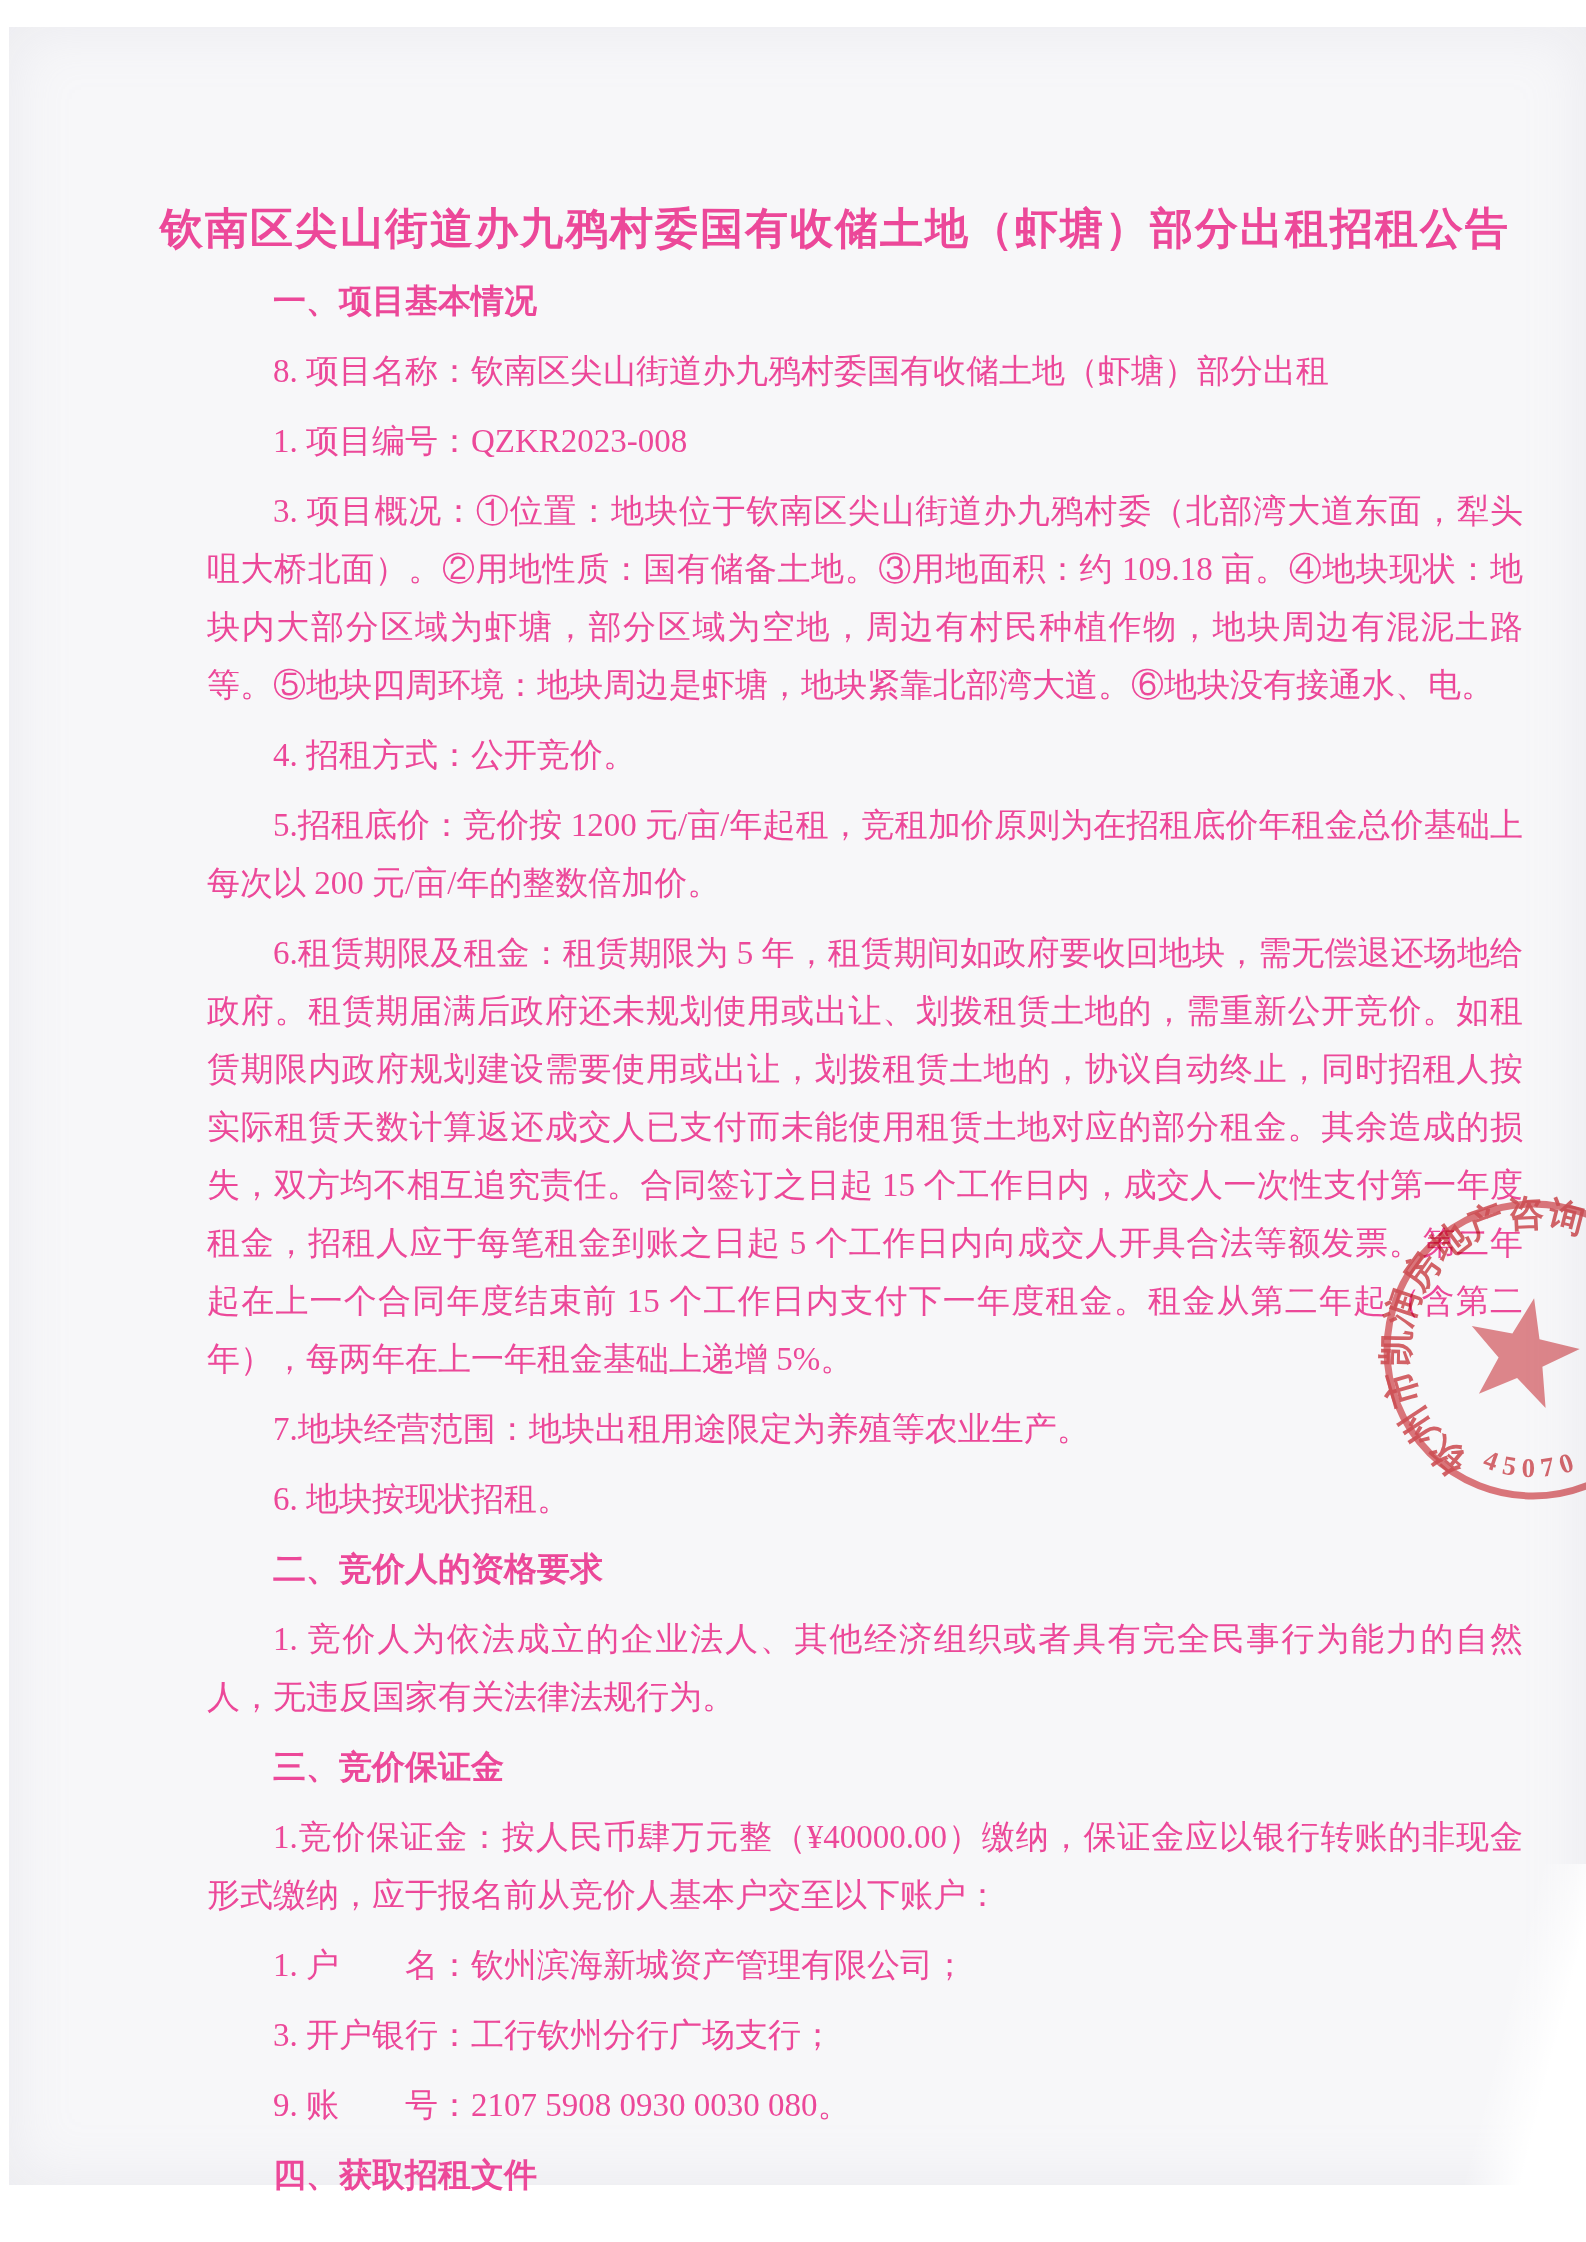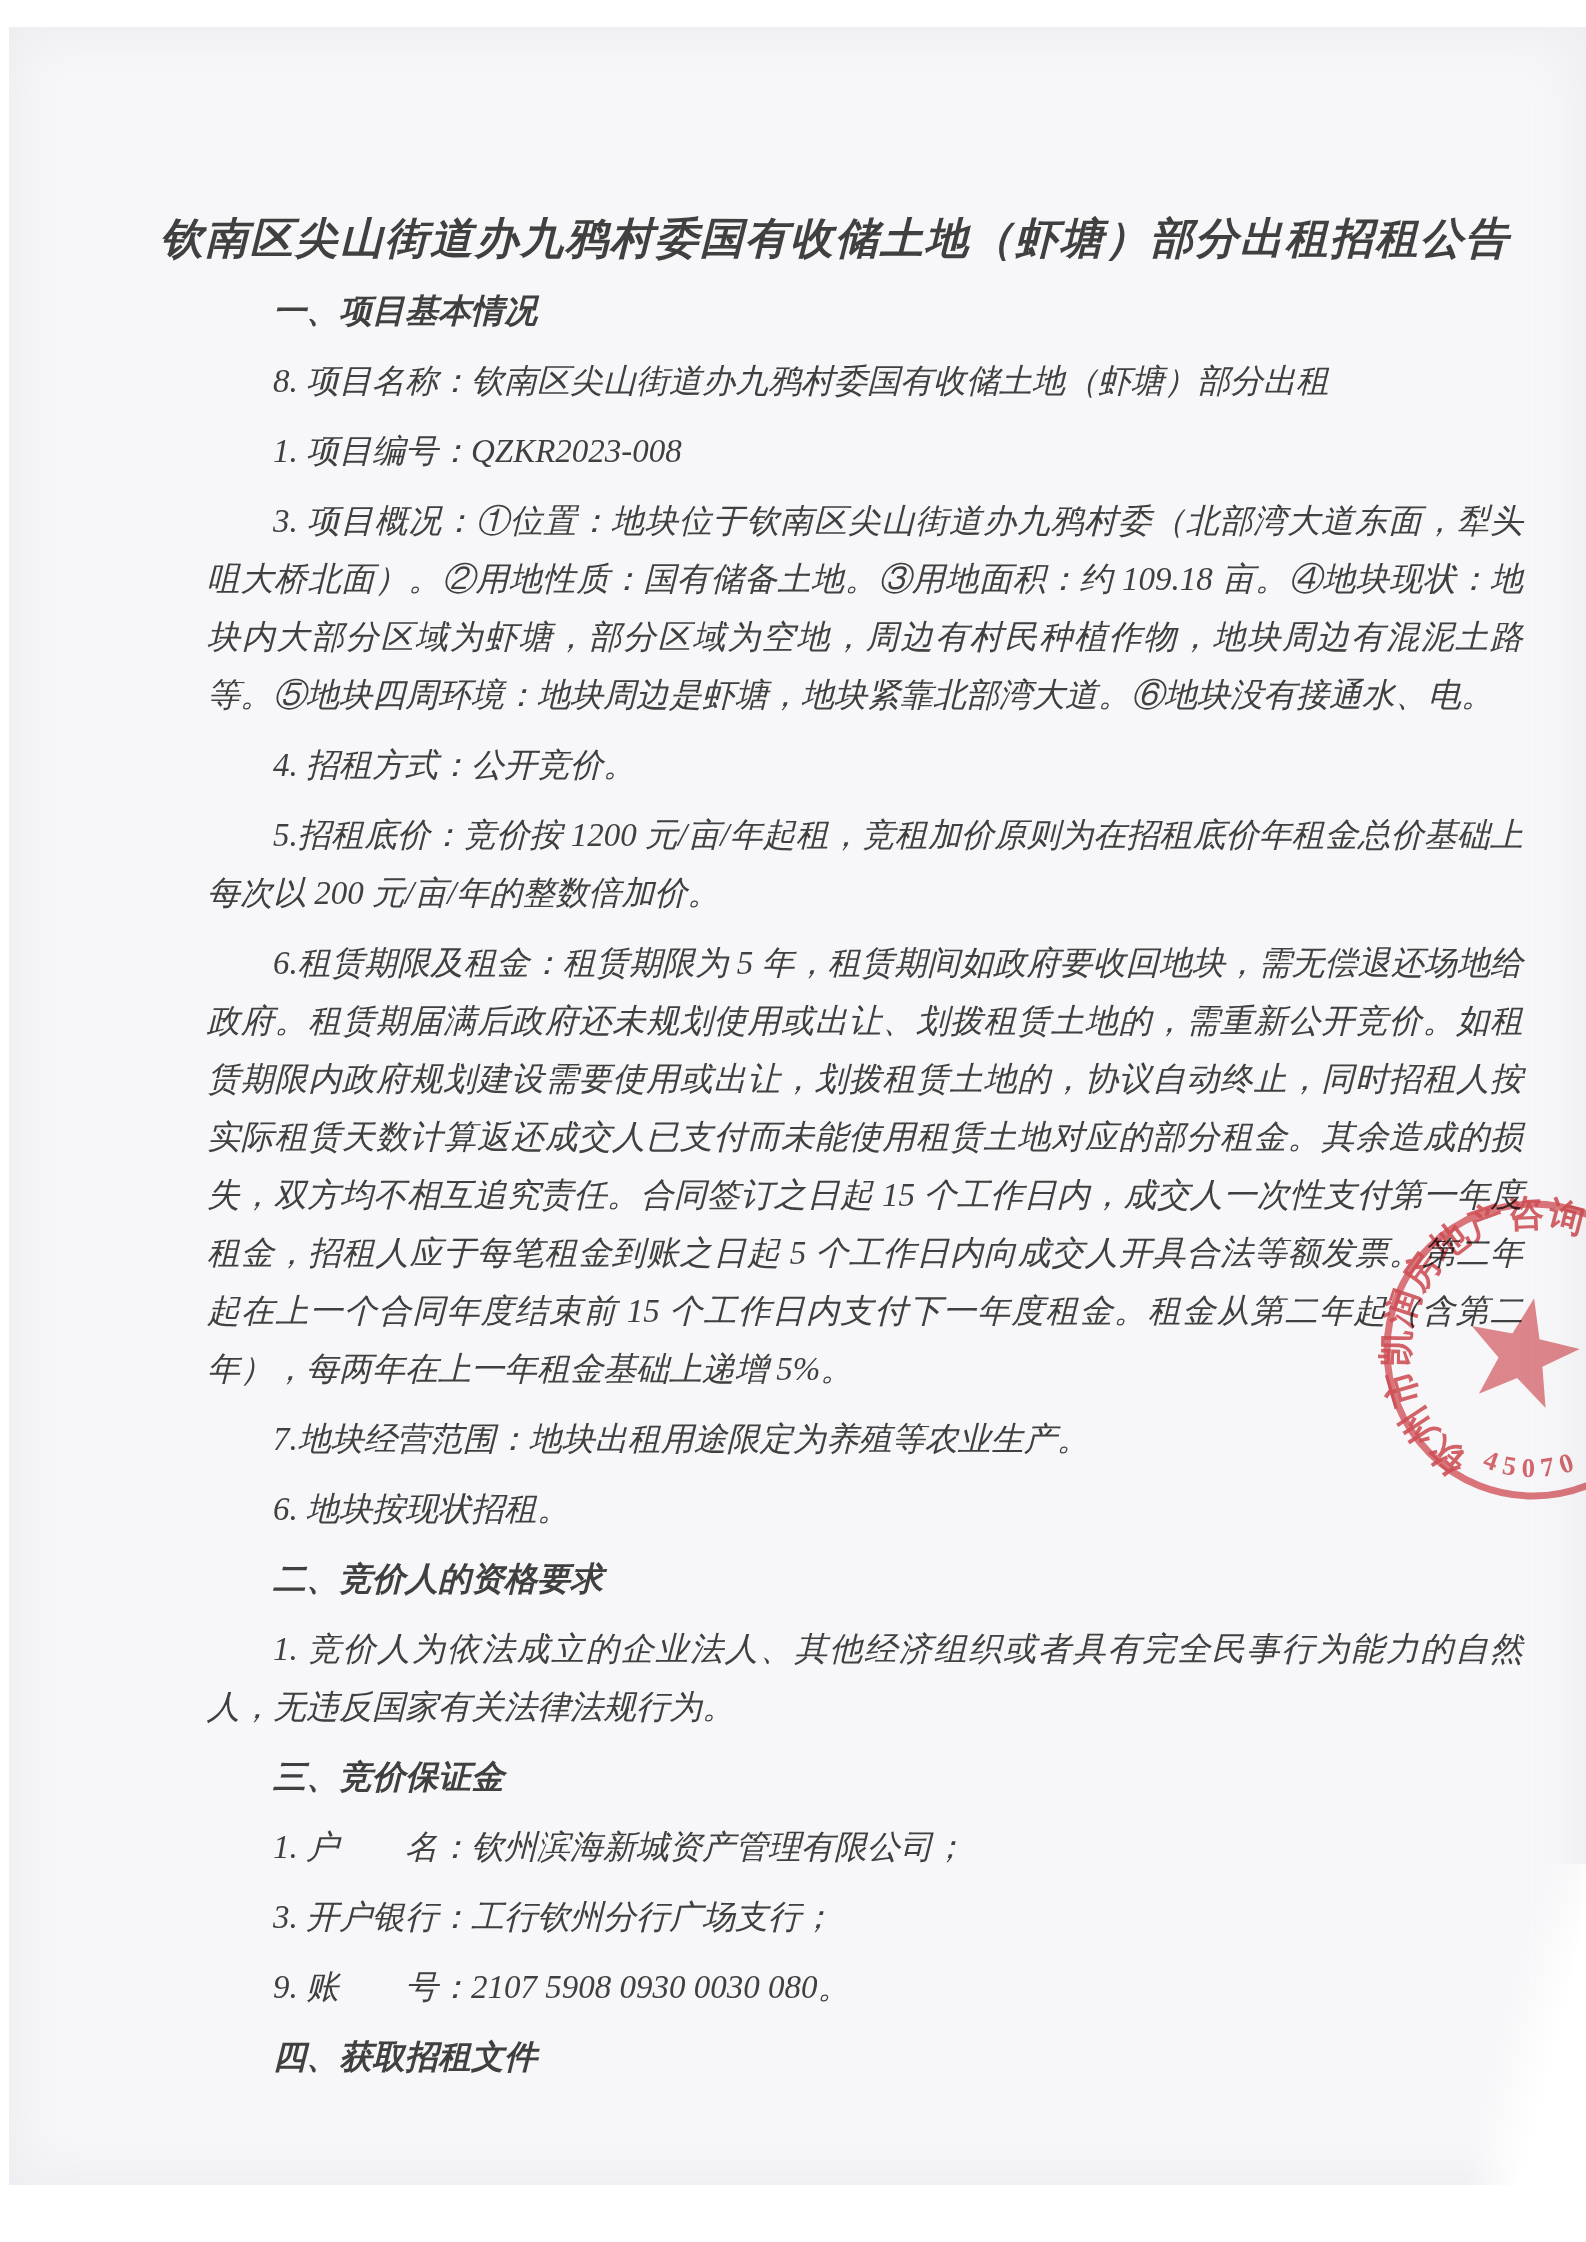--- a/index.html
+++ b/index.html
@@ -20,24 +20,23 @@
   }
   .corner-lift{
     position:absolute;
     right:0; bottom:48px;
     width:160px; height:330px;
     background:linear-gradient(104deg, rgba(255,255,255,0) 48%, #ffffff 72%);
     pointer-events:none;
   }
   .content {
     position:absolute;
-    left:195px; top:208px;
+    left:195px; top:198px;
     width:1340px;
-    color:#404040;
-    font-style:italic;
+    color:#ec4899;
   }
   .doc-title {
     font-size:43px;
     font-weight:700;
     line-height:62px;
     margin:0 0 0 -90px;
     width:1460px;
     text-align:center;
     letter-spacing:2px;
     white-space:nowrap;
@@ -71,20 +70,21 @@
       <p>1. 项目编号：QZKR2023-008</p>
       <p>3. 项目概况：①位置：地块位于钦南区尖山街道办九鸦村委（北部湾大道东面，犁头咀大桥北面）。②用地性质：国有储备土地。③用地面积：约 109.18 亩。④地块现状：地块内大部分区域为虾塘，部分区域为空地，周边有村民种植作物，地块周边有混泥土路等。⑤地块四周环境：地块周边是虾塘，地块紧靠北部湾大道。⑥地块没有接通水、电。</p>
       <p>4. 招租方式：公开竞价。</p>
       <p>5.招租底价：竞价按 1200 元/亩/年起租，竞租加价原则为在招租底价年租金总价基础上每次以 200 元/亩/年的整数倍加价。</p>
       <p>6.租赁期限及租金：租赁期限为 5 年，租赁期间如政府要收回地块，需无偿退还场地给政府。租赁期届满后政府还未规划使用或出让、划拨租赁土地的，需重新公开竞价。如租赁期限内政府规划建设需要使用或出让，划拨租赁土地的，协议自动终止，同时招租人按实际租赁天数计算返还成交人已支付而未能使用租赁土地对应的部分租金。其余造成的损失，双方均不相互追究责任。合同签订之日起 15 个工作日内，成交人一次性支付第一年度租金，招租人应于每笔租金到账之日起 5 个工作日内向成交人开具合法等额发票。第二年起在上一个合同年度结束前 15 个工作日内支付下一年度租金。租金从第二年起（含第二年），每两年在上一年租金基础上递增 5%。</p>
       <p>7.地块经营范围：地块出租用途限定为养殖等农业生产。</p>
       <p>6. 地块按现状招租。</p>
       <p class="heading">二、竞价人的资格要求</p>
       <p>1. 竞价人为依法成立的企业法人、其他经济组织或者具有完全民事行为能力的自然人，无违反国家有关法律法规行为。</p>
       <p class="heading">三、竞价保证金</p>
+      <p>1.竞价保证金：按人民币肆万元整（¥40000.00）缴纳，保证金应以银行转账的非现金形式缴纳，应于报名前从竞价人基本户交至以下账户：</p>
       <p>1. 户　　名：钦州滨海新城资产管理有限公司；</p>
       <p>3. 开户银行：工行钦州分行广场支行；</p>
       <p>9. 账　　号：2107 5908 0930 0030 080。</p>
       <p class="heading">四、获取招租文件</p>
     </div>
   </div>
 
   <svg class="seal" viewBox="0 0 320 320" width="320" height="320">
     <defs>
       <path id="ringPath" d="M 99.4 269.3 A 125 125 0 0 1 212.8 46.7" fill="none"></path>

